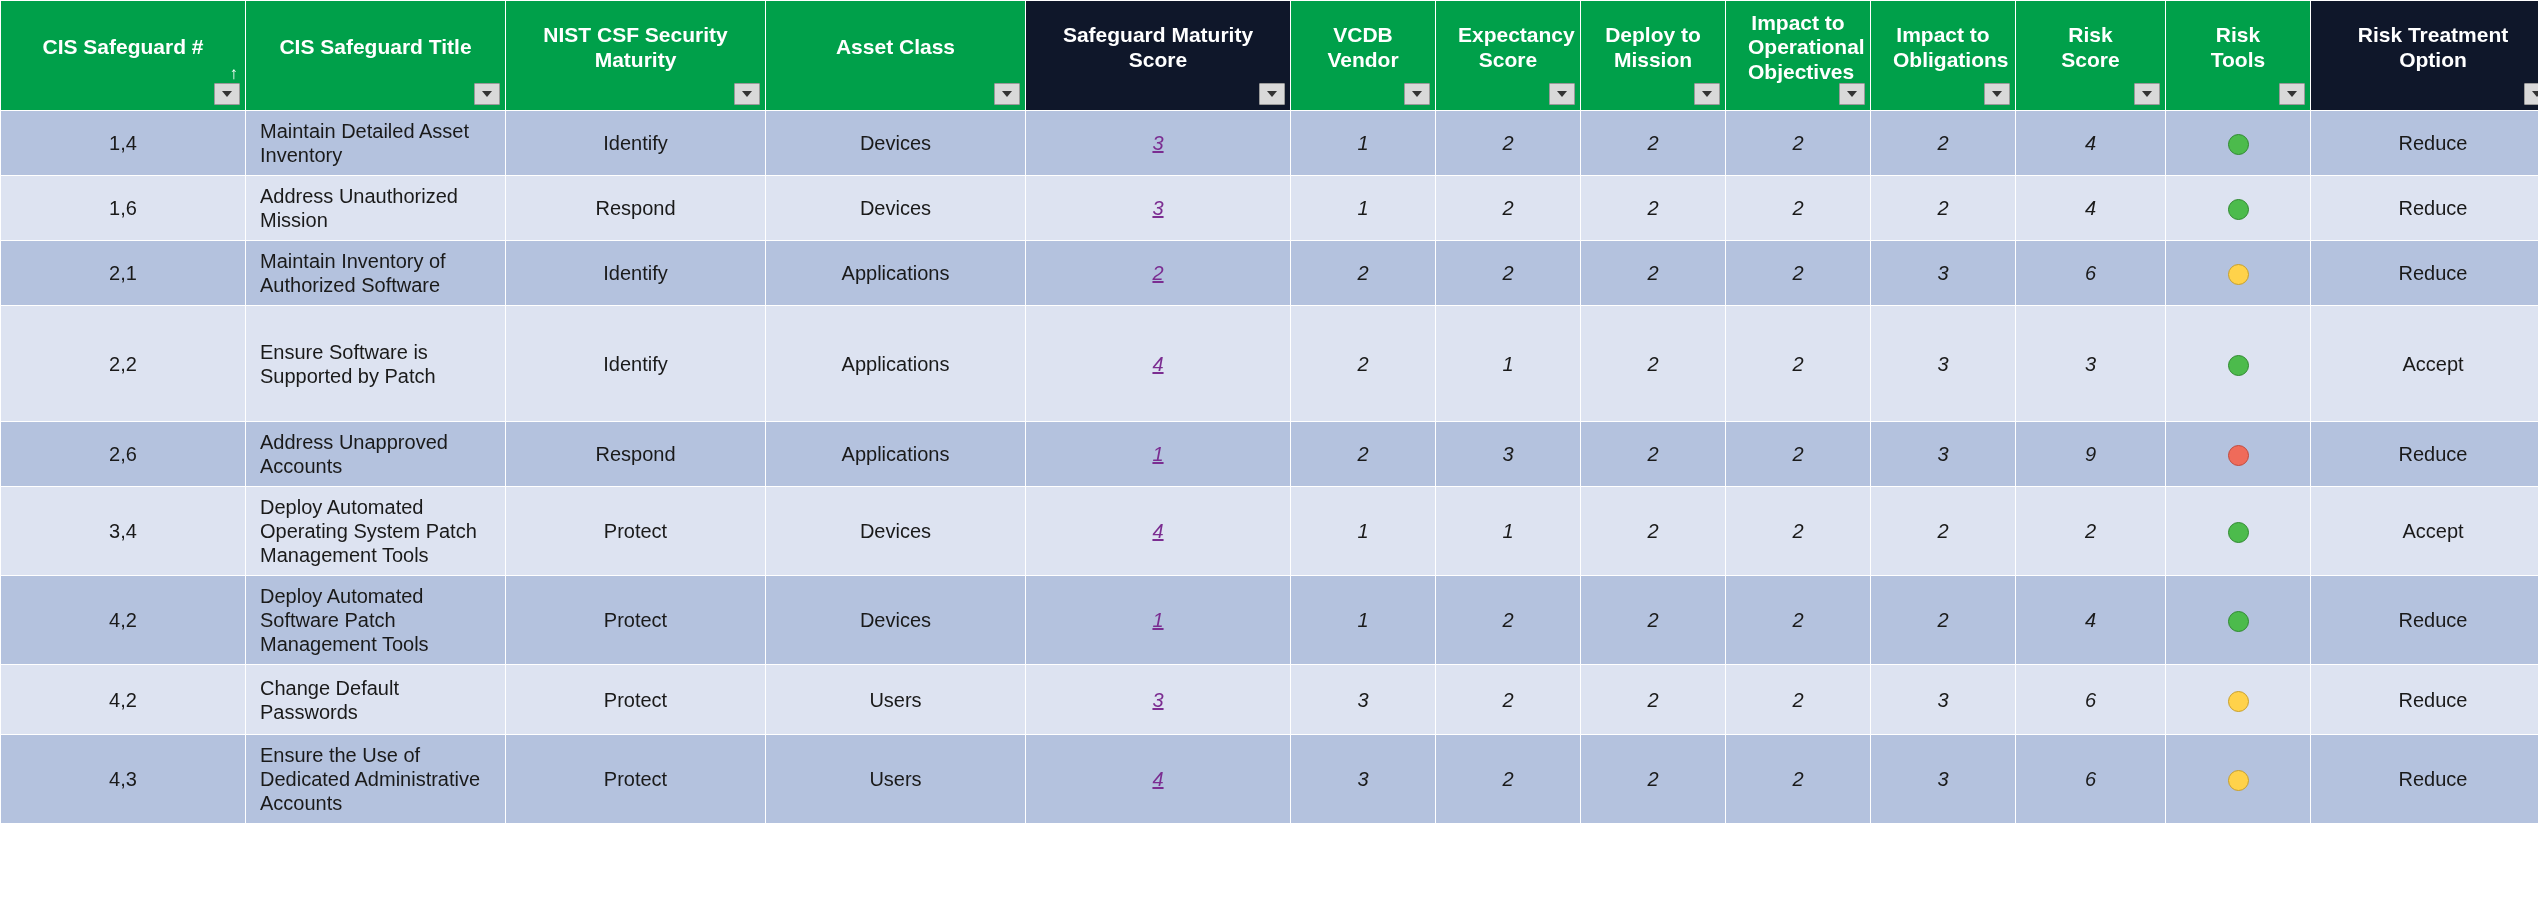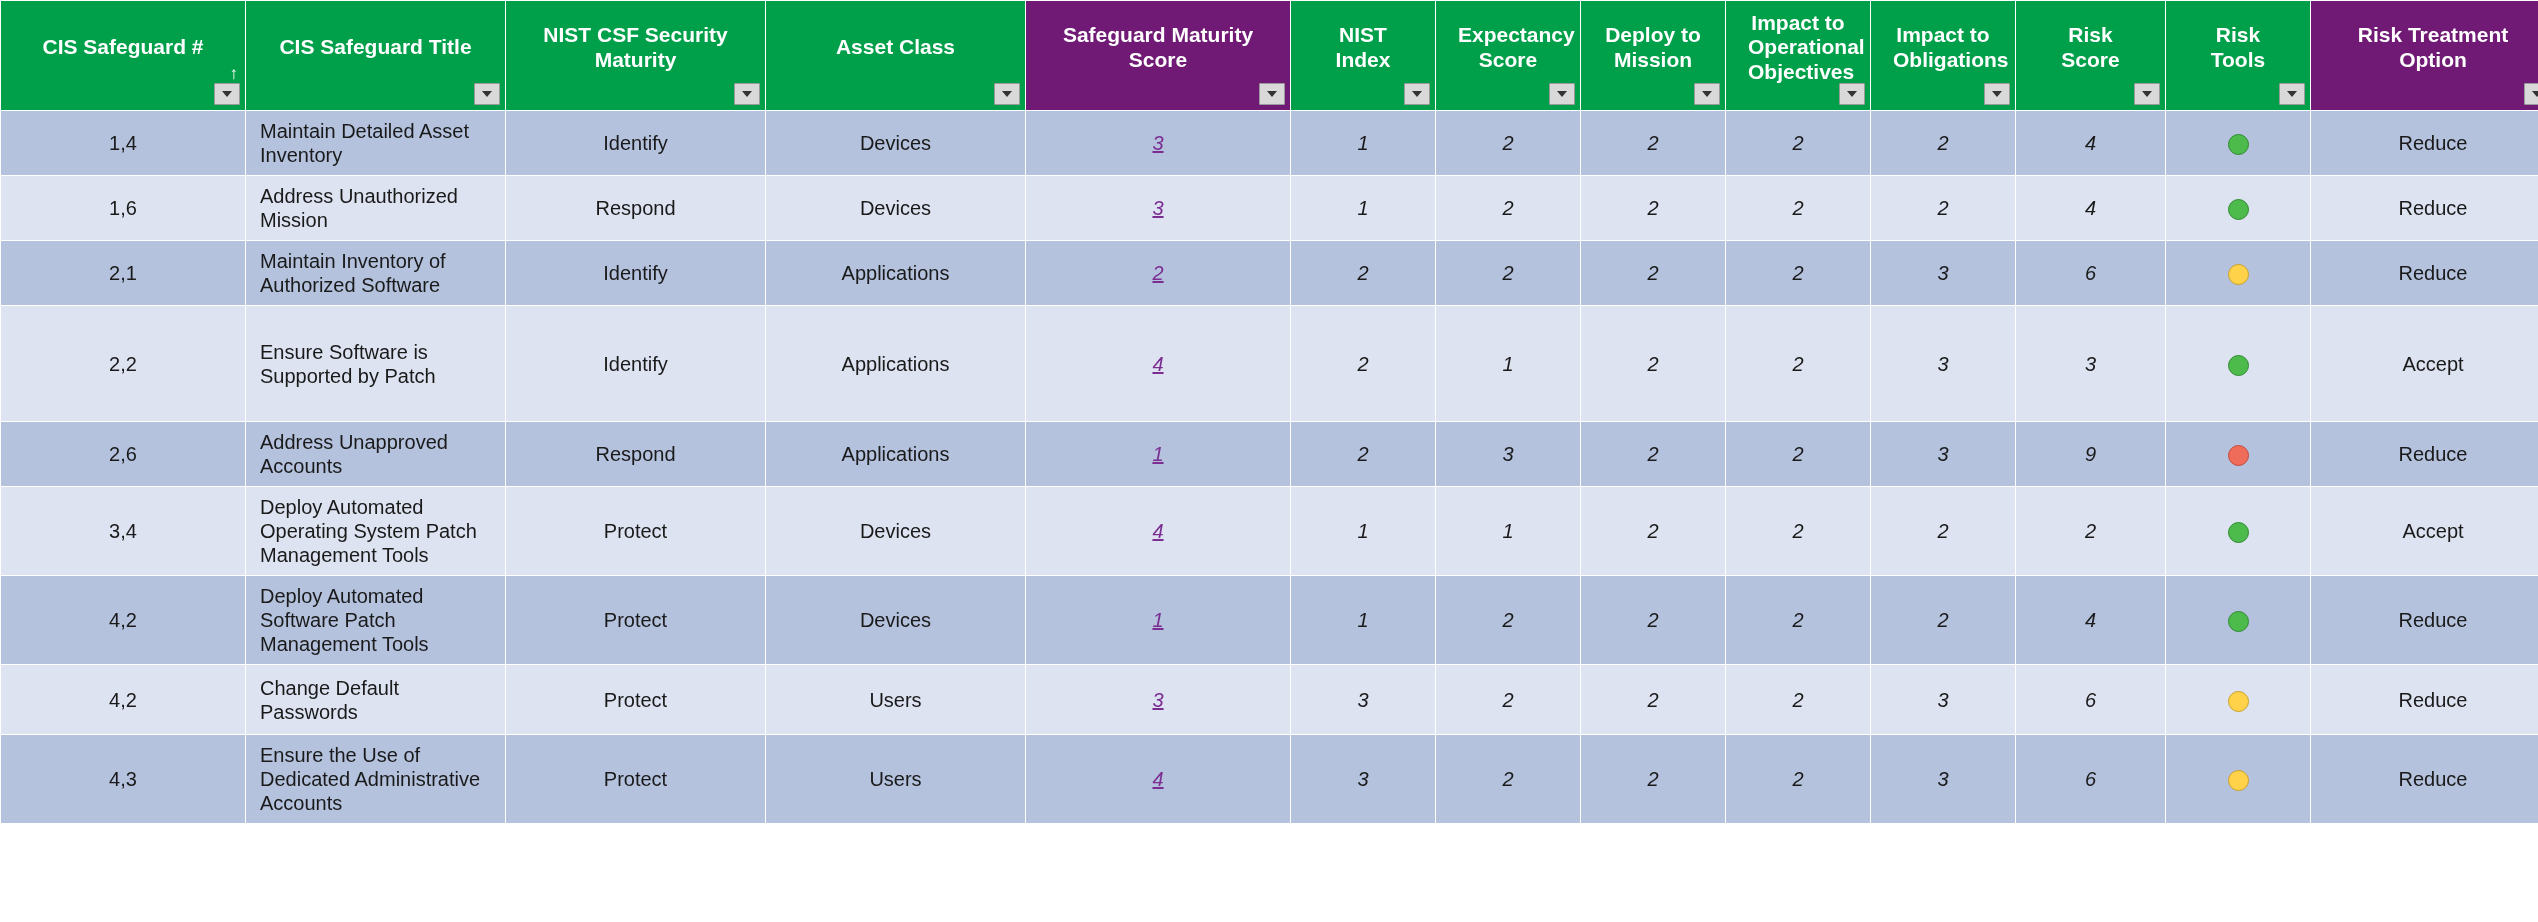--- a/index.html
+++ b/index.html
@@ -28,21 +28,21 @@
     font-weight: bold;
     text-align: center;
     vertical-align: middle;
     border: 1px solid #ffffff;
     padding: 6px 22px 22px 22px;
     position: relative;
     height: 110px;
     line-height: 1.15;
   }
   thead th.accent {
-    background: #701a75;
+    background: #0f172a;
   }
   .hdr-label { display: block; }
   .filter-btn {
     position: absolute;
     right: 5px;
     bottom: 5px;
     width: 26px;
     height: 22px;
     background: #d9d9d9;
     border: 1px solid #9a9a9a;
@@ -167,21 +167,21 @@
         </th>
         <th class="accent">
           <span class="hdr-label">Safeguard Maturity Score</span>
           <span class="filter-btn">
             <svg width="12" height="8" viewBox="0 0 12 8">
                 <path d="M1 1 L11 1 L6 7 Z" fill="#333333"></path>
               </svg>
           </span>
         </th>
         <th>
-          <span class="hdr-label">NIST Index</span>
+          <span class="hdr-label">VCDB Vendor</span>
           <span class="filter-btn">
             <svg width="12" height="8" viewBox="0 0 12 8">
                 <path d="M1 1 L11 1 L6 7 Z" fill="#333333"></path>
               </svg>
           </span>
         </th>
         <th>
           <span class="hdr-label">Expectancy Score</span>
           <span class="filter-btn">
             <svg width="12" height="8" viewBox="0 0 12 8">

